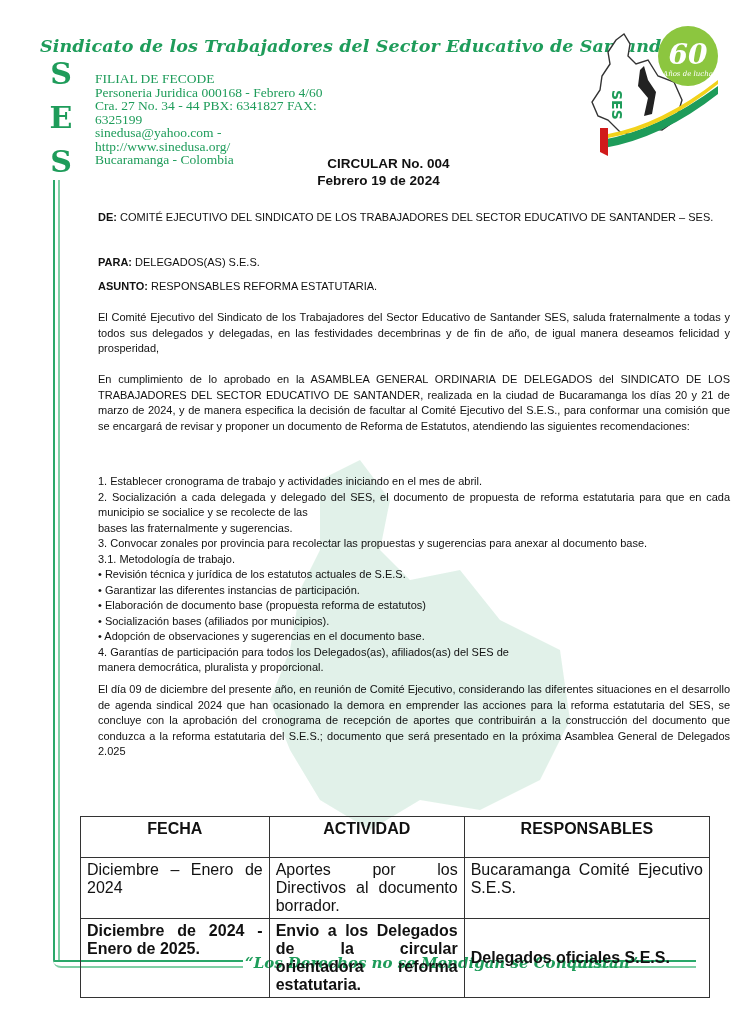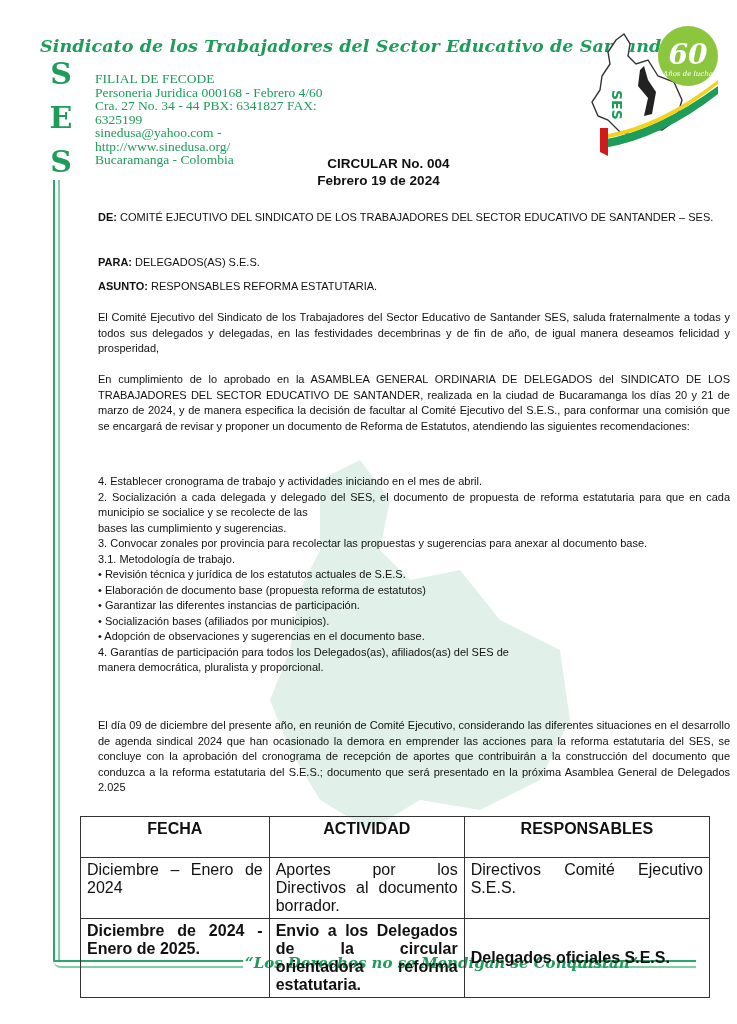--- a/index.html
+++ b/index.html
@@ -75,51 +75,51 @@
 </div>
 
 <div class="content" style="top:310px;">
   <p>El Comité Ejecutivo del Sindicato de los Trabajadores del Sector Educativo de Santander SES, saluda fraternalmente a todas y todos sus delegados y delegadas, en las festividades decembrinas y de fin de año, de igual manera deseamos felicidad y prosperidad,</p>
 </div>
 <div class="content" style="top:372px;">
   <p>En cumplimiento de lo aprobado en la ASAMBLEA GENERAL ORDINARIA DE DELEGADOS del SINDICATO DE LOS TRABAJADORES DEL SECTOR EDUCATIVO DE SANTANDER, realizada en la ciudad de Bucaramanga los días 20 y 21 de marzo de 2024, y de manera especifica la decisión de facultar al Comité Ejecutivo del S.E.S., para conformar una comisión que se encargará de revisar y proponer un documento de Reforma de Estatutos, atendiendo las siguientes recomendaciones:</p>
 </div>
 
 <div class="content" style="top:474px;">
-  <p style="text-align:left">4. Establecer cronograma de trabajo y actividades iniciando en el mes de abril.</p>
+  <p style="text-align:left">1. Establecer cronograma de trabajo y actividades iniciando en el mes de abril.</p>
   <p>2. Socialización a cada delegada y delegado del SES, el documento de propuesta de reforma estatutaria para que en cada municipio se socialice y se recolecte de las</p>
-  <p style="text-align:left">bases las cumplimiento y sugerencias.</p>
+  <p style="text-align:left">bases las fraternalmente y sugerencias.</p>
   <p>3. Convocar zonales por provincia para recolectar las propuestas y sugerencias para anexar al documento base.</p>
   <p style="text-align:left">3.1. Metodología de trabajo.</p>
   <p style="text-align:left">• Revisión técnica y jurídica de los estatutos actuales de S.E.S.</p>
+  <p style="text-align:left">• Garantizar las diferentes instancias de participación.</p>
   <p style="text-align:left">• Elaboración de documento base (propuesta reforma de estatutos)</p>
-  <p style="text-align:left">• Garantizar las diferentes instancias de participación.</p>
   <p style="text-align:left">• Socialización bases (afiliados por municipios).</p>
   <p style="text-align:left">• Adopción de observaciones y sugerencias en el documento base.</p>
   <p style="text-align:left">4. Garantías de participación para todos los Delegados(as), afiliados(as) del SES de</p>
   <p style="text-align:left">manera democrática, pluralista y proporcional.</p>
 </div>
 
-<div class="content" style="top:718px;">
+<div class="content" style="top:682px;">
   <p>El día 09 de diciembre del presente año, en reunión de Comité Ejecutivo, considerando las diferentes situaciones en el desarrollo de agenda sindical 2024 que han ocasionado la demora en emprender las acciones para la reforma estatutaria del SES, se concluye con la aprobación del cronograma de recepción de aportes que contribuirán a la construcción del documento que conduzca a la reforma estatutaria del S.E.S.; documento que será presentado en la próxima Asamblea General de Delegados 2.025</p>
 </div>
 
 <table class="sched">
   <thead>
     <tr>
       <th style="width:30%">FECHA</th>
       <th style="width:31%">ACTIVIDAD</th>
       <th style="width:39%">RESPONSABLES</th>
     </tr>
   </thead>
   <tbody>
     <tr style="height:46px;">
       <td>Diciembre – Enero de 2024</td>
       <td>Aportes por los Directivos al documento borrador.</td>
-      <td>Directivos Comité Ejecutivo S.E.S.</td>
+      <td>Bucaramanga Comité Ejecutivo S.E.S.</td>
     </tr>
     <tr style="height:48px;font-weight:bold;">
       <td>Diciembre de 2024 - Enero de 2025.</td>
       <td>Envio a los Delegados de la circular orientadora reforma estatutaria.</td>
       <td style="vertical-align:middle">Delegados oficiales S.E.S.</td>
     </tr>
   </tbody>
 </table>
 
 </body></html>

